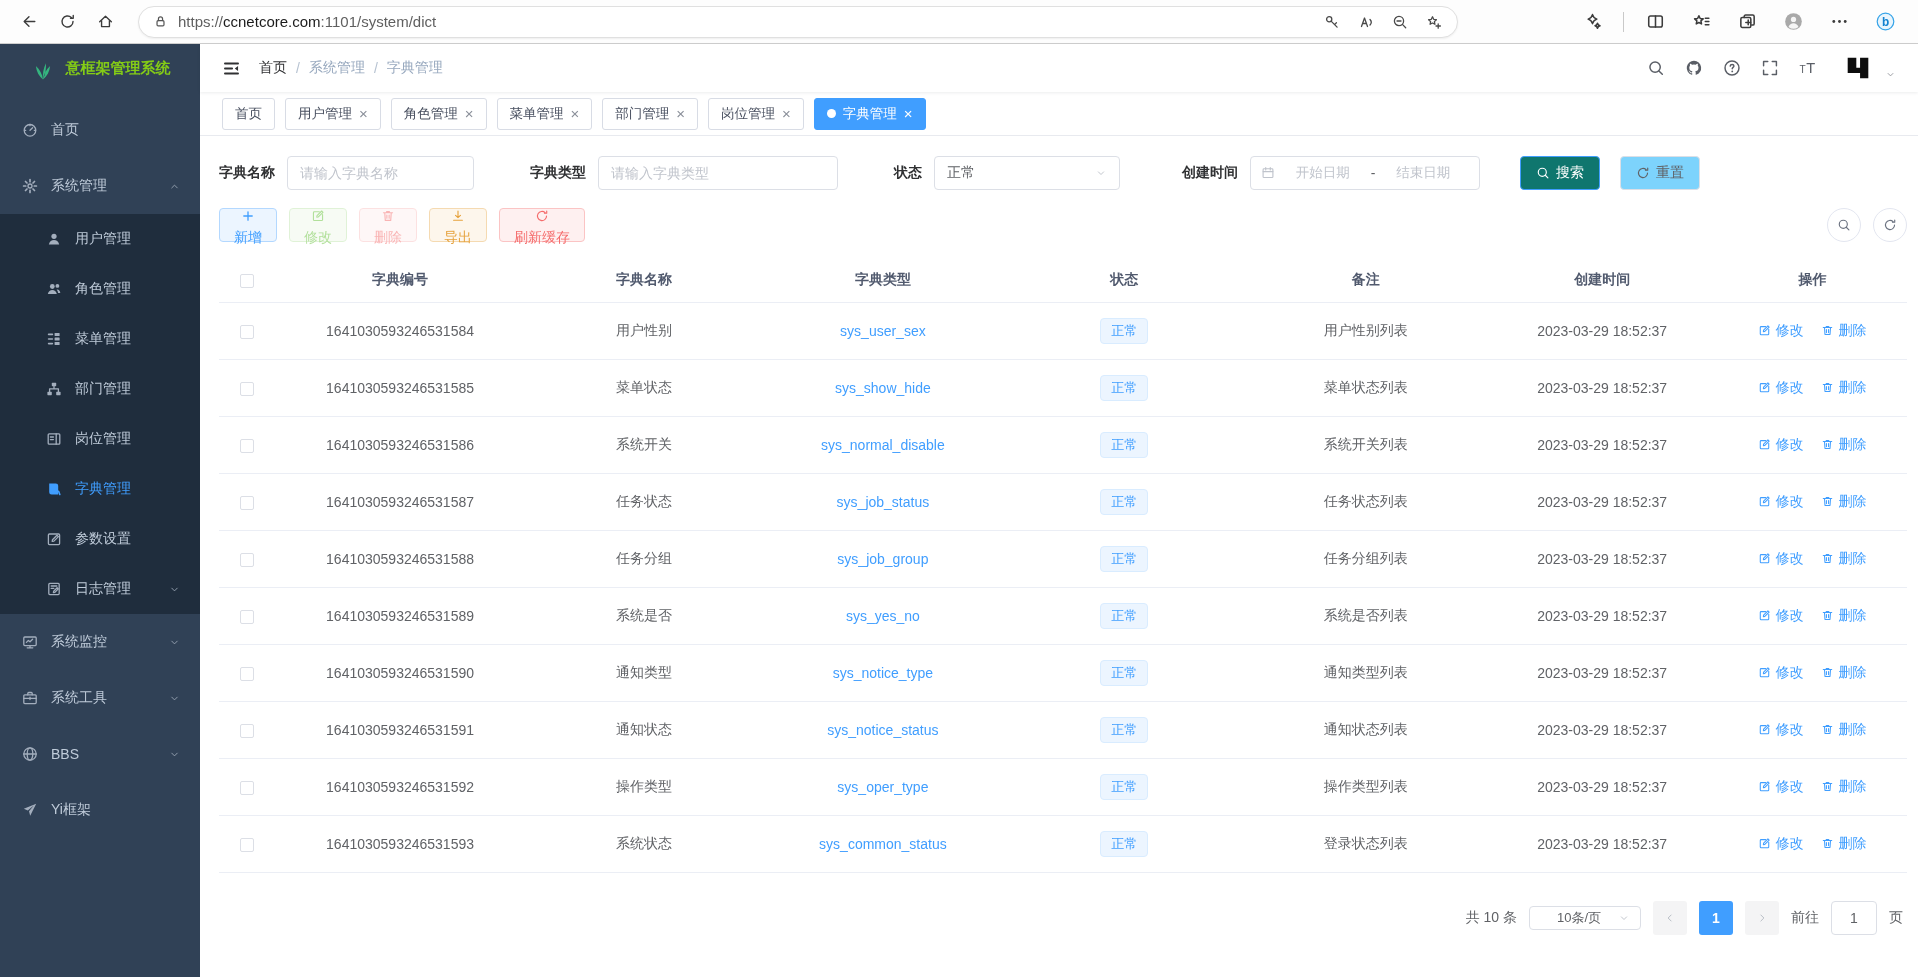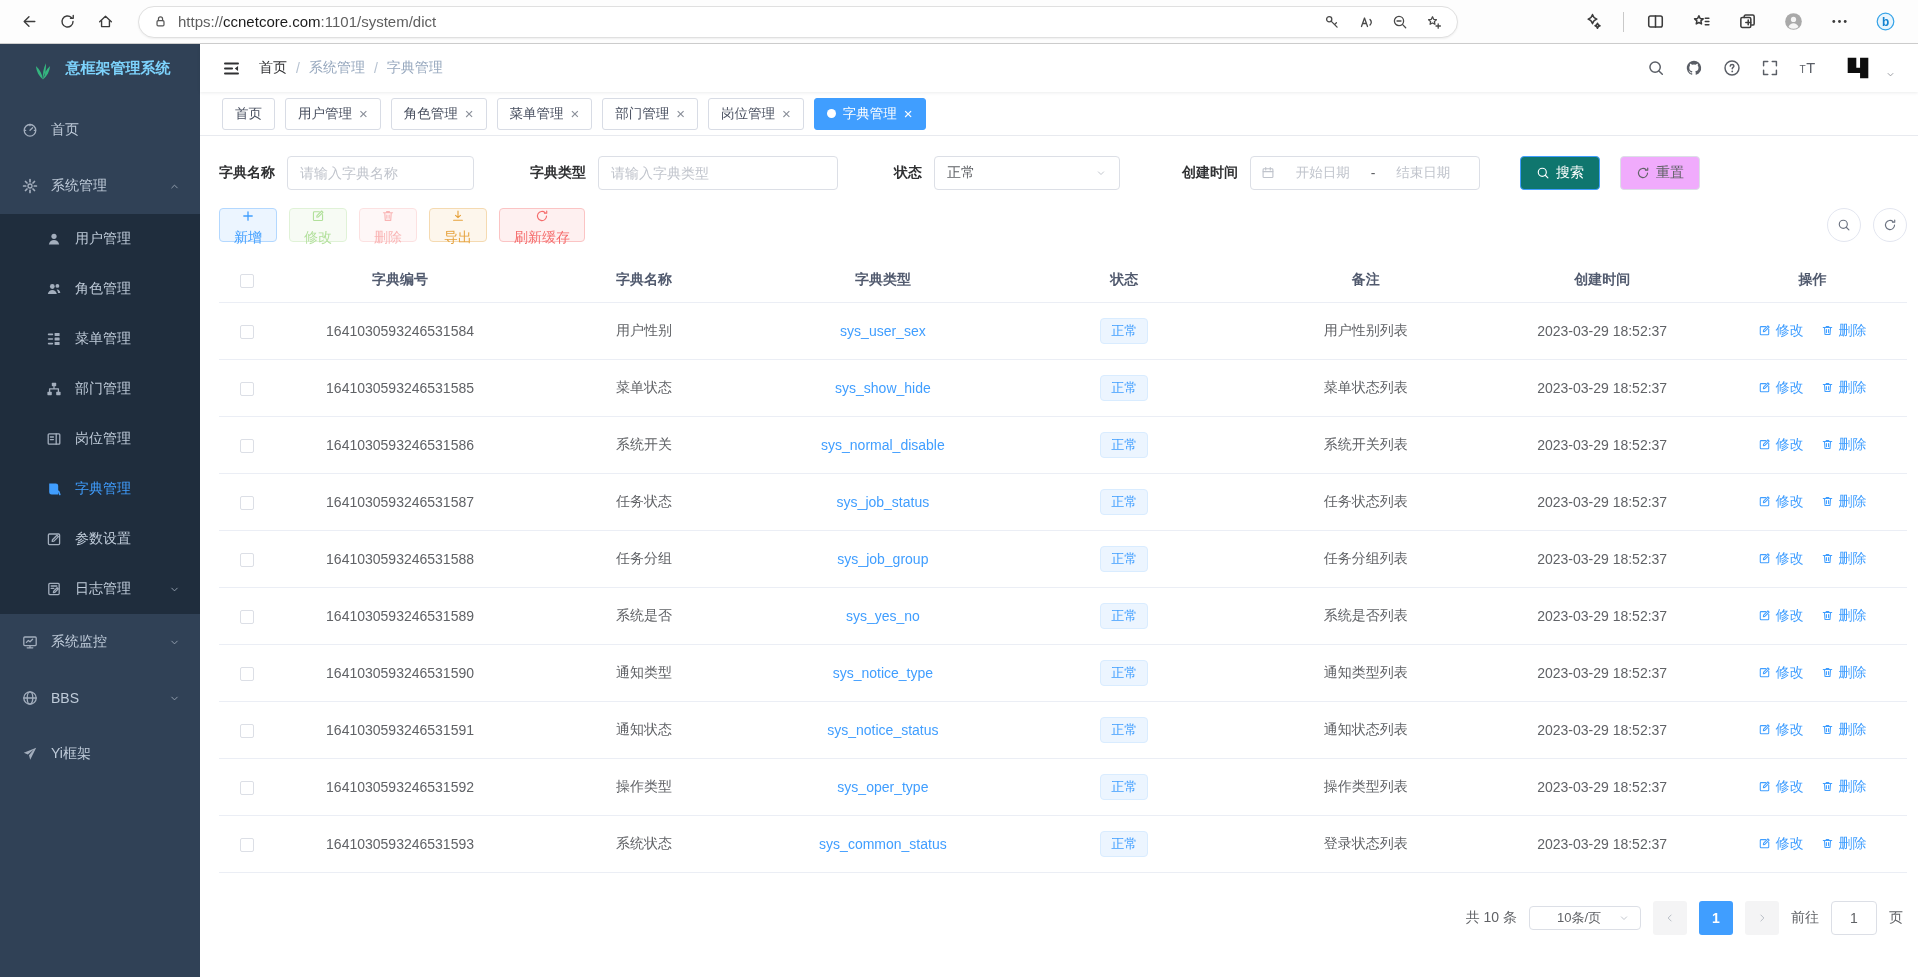--- a/index.html
+++ b/index.html
@@ -28,21 +28,21 @@
   .url-pill .b-ic { width: 26px; height: 26px; color: #4a4a4a; }
   .url-pill .b-ic svg { width: 16px; height: 16px; }
   .v-divider { width: 1px; height: 20px; background: #c9c9c9; }
   .b-group.right .b-ic svg { width: 19px; height: 19px; }
 
   
   .app { display: flex; height: 933px; }
   .sidebar { width: 200px; flex: 0 0 200px; background: #304156; display: flex; flex-direction: column; }
   .logo-bar { height: 48px; display: flex; align-items: center; justify-content: center; gap: 10px; cursor: pointer; }
   .logo-ic svg { width: 26px; height: 26px; }
-  .logo-title { color: #7dd3fc; font-weight: 700; font-size: 15px; }
+  .logo-title { color: #84cc16; font-weight: 700; font-size: 15px; }
   .menu { padding-top: 10px; }
   .m-item { height: 56px; display: flex; align-items: center; padding-left: 22px;
     color: #bfcbd9; font-size: 14px; cursor: pointer; position: relative; }
   .m-item .m-ic { color: #a3aebd; margin-right: 13px; display: flex; }
   .m-ic svg { width: 16px; height: 16px; }
   .m-item.sub { height: 50px; background: #1f2d3d; padding-left: 46px; }
   .m-item.active, .m-item.active .m-ic { color: #409EFF; }
   .m-arrow { position: absolute; right: 20px; color: #9aa6b5; display: flex; }
   .m-arrow svg { width: 11px; height: 11px; }
 
@@ -93,21 +93,21 @@
   .sel-caret svg { width: 12px; height: 12px; }
   .daterange { width: 230px; height: 34px; border: 1px solid #dcdfe6; border-radius: 4px;
     display: inline-flex; align-items: center; padding: 0 10px; background: #fff; cursor: pointer; }
   .cal { color: #c0c4cc; display: flex; margin-right: 2px; }
   .cal svg { width: 14px; height: 14px; }
   .d-ph { flex: 1; text-align: center; color: #c0c4cc; font-size: 13.5px; }
   .d-sep { color: #606266; padding: 0 2px; }
   .btn-search, .btn-reset { height: 34px; padding: 0 15px; border-radius: 4px; font-size: 14px;
     display: inline-flex; align-items: center; gap: 6px; cursor: pointer; font-family: inherit; }
   .btn-search { background: #0f766e; border: 1px solid #409EFF; color: #fff; }
-  .btn-reset { background: #f0abfc; border: 1px solid #dcdfe6; color: #606266; margin-left: 20px; }
+  .btn-reset { background: #7dd3fc; border: 1px solid #dcdfe6; color: #606266; margin-left: 20px; }
   .bi { display: flex; }
   .bi svg { width: 14px; height: 14px; }
 
   .toolbar { margin-top: 18px; display: flex; align-items: center; }
   .tb-btn { height: 34px; padding: 0 14px; border-radius: 4px; font-size: 14px; font-family: inherit;
     display: inline-flex; align-items: center; gap: 6px; cursor: pointer; margin-right: 12px; border: 1px solid; flex-direction: column; }
   .tb-primary { color: #409EFF; background: #ecf5ff; border-color: #b3d8ff; }
   .tb-success { color: #67c23a; background: #f0f9eb; border-color: #c2e7b0; }
   .tb-danger  { color: #f56c6c; background: #fef0f0; border-color: #fbc4c4; }
   .tb-warning { color: #e6a23c; background: #fdf6ec; border-color: #f5dab1; }
@@ -375,20 +375,34 @@
           <span class="m-label">系统监控</span>
           <span class="m-arrow">
             <svg viewBox="0 0 16 16" fill="none" stroke="currentColor" stroke-width="1.3" stroke-linecap="round" stroke-linejoin="round">
               <path d="m4 6 4 4 4-4"></path>
             </svg>
           </span>
         </div>
         <div class="m-item ">
           <span class="m-ic">
             <svg viewBox="0 0 16 16" fill="none" stroke="currentColor" stroke-width="1.3" stroke-linecap="round" stroke-linejoin="round">
+              <rect x="1.8" y="4.8" width="12.4" height="8.8" rx="1"></rect>
+              <path d="M5.8 4.8V3.4c0-.5.4-.9.9-.9h2.6c.5 0 .9.4.9.9v1.4M1.8 8.4h12.4M8 7.2v2.4"></path>
+            </svg>
+          </span>
+          <span class="m-label">系统工具</span>
+          <span class="m-arrow">
+            <svg viewBox="0 0 16 16" fill="none" stroke="currentColor" stroke-width="1.3" stroke-linecap="round" stroke-linejoin="round">
+              <path d="m4 6 4 4 4-4"></path>
+            </svg>
+          </span>
+        </div>
+        <div class="m-item ">
+          <span class="m-ic">
+            <svg viewBox="0 0 16 16" fill="none" stroke="currentColor" stroke-width="1.3" stroke-linecap="round" stroke-linejoin="round">
               <circle cx="8" cy="8" r="6.2"></circle>
               <ellipse cx="8" cy="8" rx="2.8" ry="6.2"></ellipse>
               <path d="M1.8 8h12.4"></path>
             </svg>
           </span>
           <span class="m-label">BBS</span>
           <span class="m-arrow">
             <svg viewBox="0 0 16 16" fill="none" stroke="currentColor" stroke-width="1.3" stroke-linecap="round" stroke-linejoin="round">
               <path d="m4 6 4 4 4-4"></path>
             </svg>

